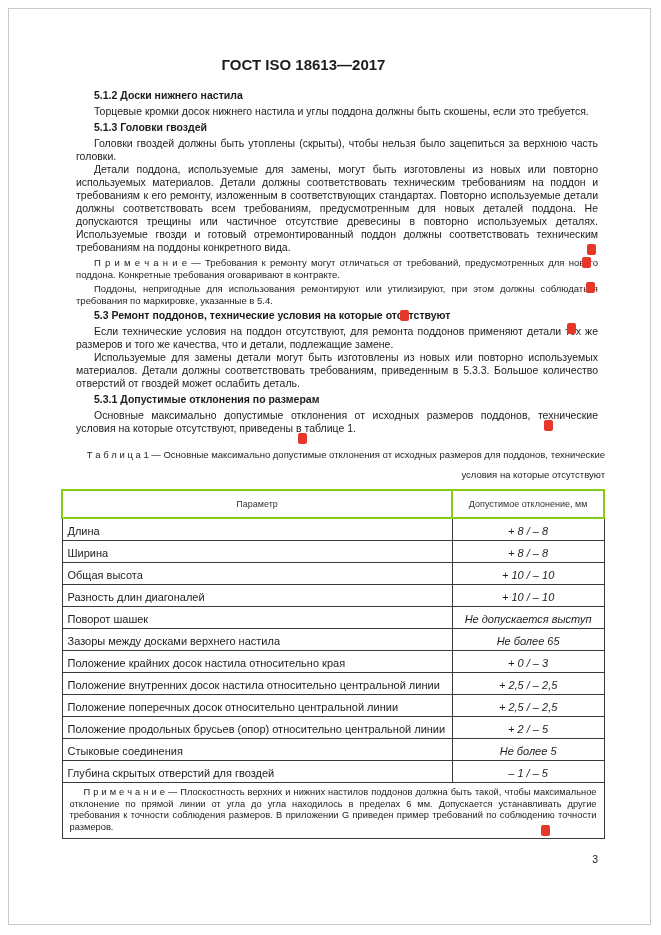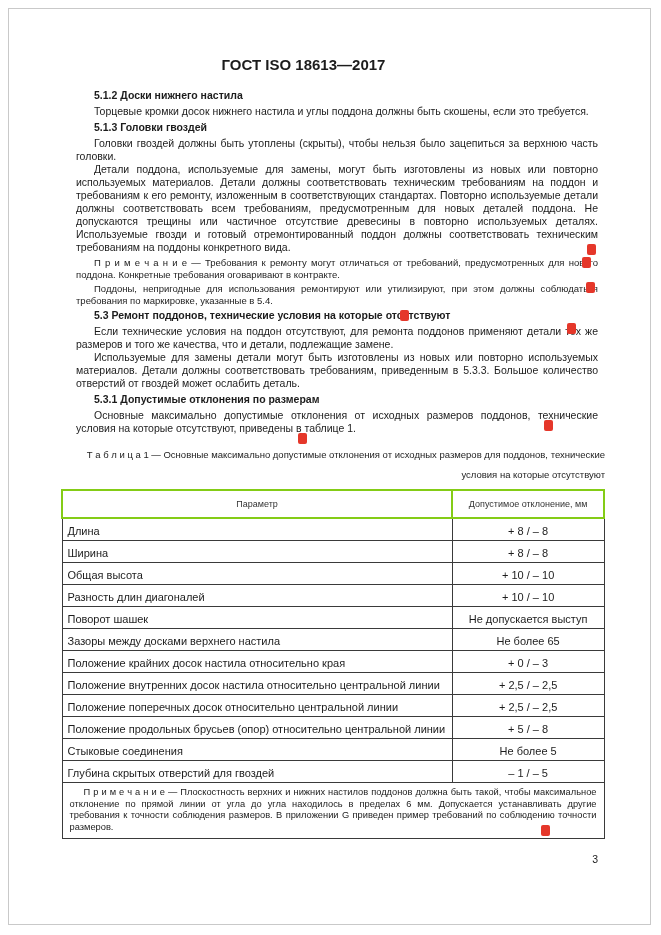--- a/index.html
+++ b/index.html
@@ -64,21 +64,21 @@
     padding: 8px 4px;
     text-align: center;
   }
   .gost-table td {
     border: 1px solid #3a3a3a;
     font-size: 11px;
     line-height: 12px;
     padding: 6px 5px 3px;
   }
   .gost-table tbody td:first-child { text-align: left; width: 72%; }
-  .gost-table tbody td:last-child  { text-align: center; }
+  .gost-table tbody td:last-child  { text-align: center; font-style: italic; }
   .gost-table .table-note {
     font-size: 9.3px;
     line-height: 11.5px;
     text-align: justify;
     text-indent: 14px;
     padding: 4px 7px 5px;
   }
   .page-number {
     margin: 14px 52px 0 0;
     text-align: right;
@@ -154,21 +154,21 @@
           <tr>
             <td>Положение внутренних досок настила относительно центральной линии</td>
             <td>+ 2,5 / – 2,5</td>
           </tr>
           <tr>
             <td>Положение поперечных досок относительно центральной линии</td>
             <td>+ 2,5 / – 2,5</td>
           </tr>
           <tr>
             <td>Положение продольных брусьев (опор) относительно центральной линии</td>
-            <td>+ 5 / – 8</td>
+            <td>+ 2 / – 5</td>
           </tr>
           <tr>
             <td>Стыковые соединения</td>
             <td>Не более 5</td>
           </tr>
           <tr>
             <td>Глубина скрытых отверстий для гвоздей</td>
             <td>– 1 / – 5</td>
           </tr>
         </tbody>

